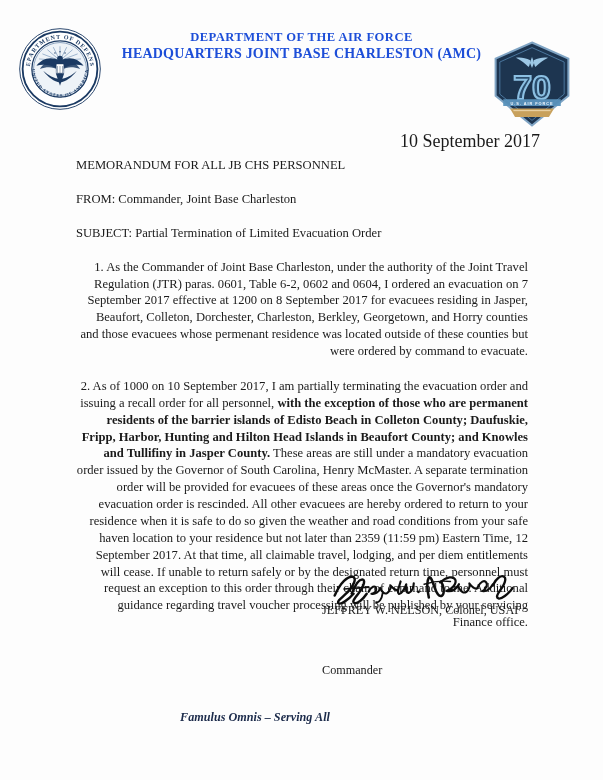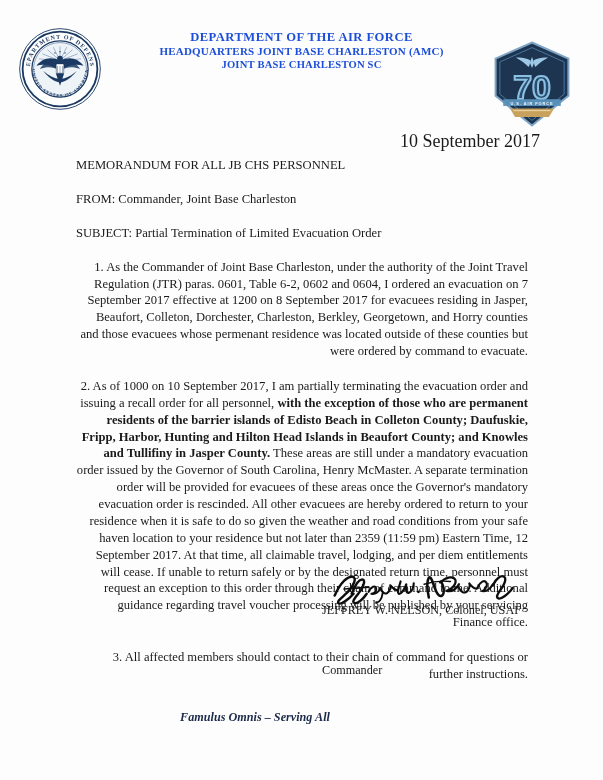--- a/index.html
+++ b/index.html
@@ -51,21 +51,21 @@
     line-height: 1.22;
   }
   #org-title .l1 {
     display: block;
     font-size: 12.6px;
     font-weight: bold;
     letter-spacing: 0.45px;
   }
   #org-title .l2 {
     display: block;
-    font-size: 11px;
+    font-size: 14px;
     font-weight: bold;
     letter-spacing: 0.2px;
     font-family: Liberation Serif, serif;
   }
   #org-title .l3 {
     display: block;
     font-size: 10.6px;
     font-weight: bold;
     letter-spacing: 0.2px;
   }
@@ -188,21 +188,20 @@
           <circle cx="44" cy="31" r="0.8"></circle>
           <circle cx="50" cy="29.5" r="0.8"></circle>
           <circle cx="56" cy="31" r="0.8"></circle>
         </g>
       </svg>
     </div>
 
     <div id="org-title">
       <span class="l1">DEPARTMENT OF THE AIR FORCE</span>
       <span class="l2">HEADQUARTERS JOINT BASE CHARLESTON (AMC)</span>
-      <span class="l3">JOINT BASE CHARLESTON SC</span>
     </div>
 
     <div id="af70-emblem">
       <svg viewBox="0 0 100 104" width="86" height="88" aria-hidden="true">
 
         <path d="M 50,3 L 93,22 L 93,66 L 50,101 L 7,66 L 7,22 Z" fill="#1d3550" stroke="#7fa4c4" stroke-width="2.4"></path>
         <path d="M 50,9 L 88,26 L 88,64 L 50,95 L 12,64 L 12,26 Z" fill="#1d3550" stroke="#4e7ba3" stroke-width="1.1"></path>
 
         <g fill="#9dc8e6">
           <path d="M 50,20 L 52.5,27 L 50,33 L 47.5,27 Z"></path>
@@ -228,21 +227,20 @@
     <p class="addr-line">MEMORANDUM FOR  ALL JB CHS PERSONNEL</p>
 
     <p class="addr-line">FROM:  Commander, Joint Base Charleston</p>
 
     <p class="addr-line">SUBJECT:  Partial Termination of Limited Evacuation Order</p>
 
     <p class="para" id="para-1">1.  As the Commander of Joint Base Charleston, under the authority of the Joint Travel Regulation (JTR) paras. 0601, Table 6-2, 0602 and 0604, I ordered an evacuation on 7 September 2017 effective at 1200 on 8 September 2017 for evacuees residing in Jasper, Beaufort, Colleton, Dorchester, Charleston, Berkley, Georgetown, and Horry counties and those evacuees whose permenant residence was located outside of these counties but were ordered by command to evacuate.</p>
 
     <p class="para" id="para-2"><span>2.  As of 1000 on 10 September 2017, I am partially terminating the evacuation order and issuing a recall order for all personnel, </span><span class="bold-run">with the exception of those who are permanent residents of the barrier islands of Edisto Beach in Colleton County; Daufuskie, Fripp, Harbor, Hunting and Hilton Head Islands in Beaufort County; and Knowles and Tullifiny in Jasper County.</span><span>  These areas are still under a mandatory evacuation order issued by the Governor of South Carolina, Henry McMaster.  A separate termination order will be provided for evacuees of these areas once the Governor's mandatory evacuation order is rescinded.  All other evacuees are hereby ordered to return to your residence when it is safe to do so given the weather and road conditions from your safe haven location to your residence but not later than 2359 (11:59 pm) Eastern Time, 12 September 2017.  At that time, all claimable travel, lodging, and per diem entitlements will cease.  If unable to return safely or by the designated return time, personnel must request an exception to this order through their chain of command to me.  Additional guidance regarding travel voucher processing will be published by your servicing Finance office.</span></p>
 
-    <p class="para" id="para-3">3.  All affected members should contact to their chain of command for questions or further instructions.</p>
   </div>
 
   <div id="signature-block">
     <span id="signature-mark">
       <svg viewBox="0 0 210 34" width="200" height="32" aria-hidden="true">
         <g fill="none" stroke="#0d0d0d" stroke-linecap="round" stroke-linejoin="round">
           <path d="M 8,24 C 14,10 22,3 27,4 C 32,5 28,14 22,20 C 16,26 10,30 12,32 C 14,34 22,29 28,22" stroke-width="2.6"></path>
           <path d="M 26,22 C 30,12 34,6 38,7 C 41,8 38,16 33,22 C 29,27 26,31 29,32 C 32,33 38,28 42,22" stroke-width="2.6"></path>
           <path d="M 18,17 L 44,15" stroke-width="1.8"></path>
           <path d="M 44,20 C 47,14 51,13 52,16 C 53,19 50,22 47,22 C 51,23 55,20 57,16" stroke-width="2.2"></path>

